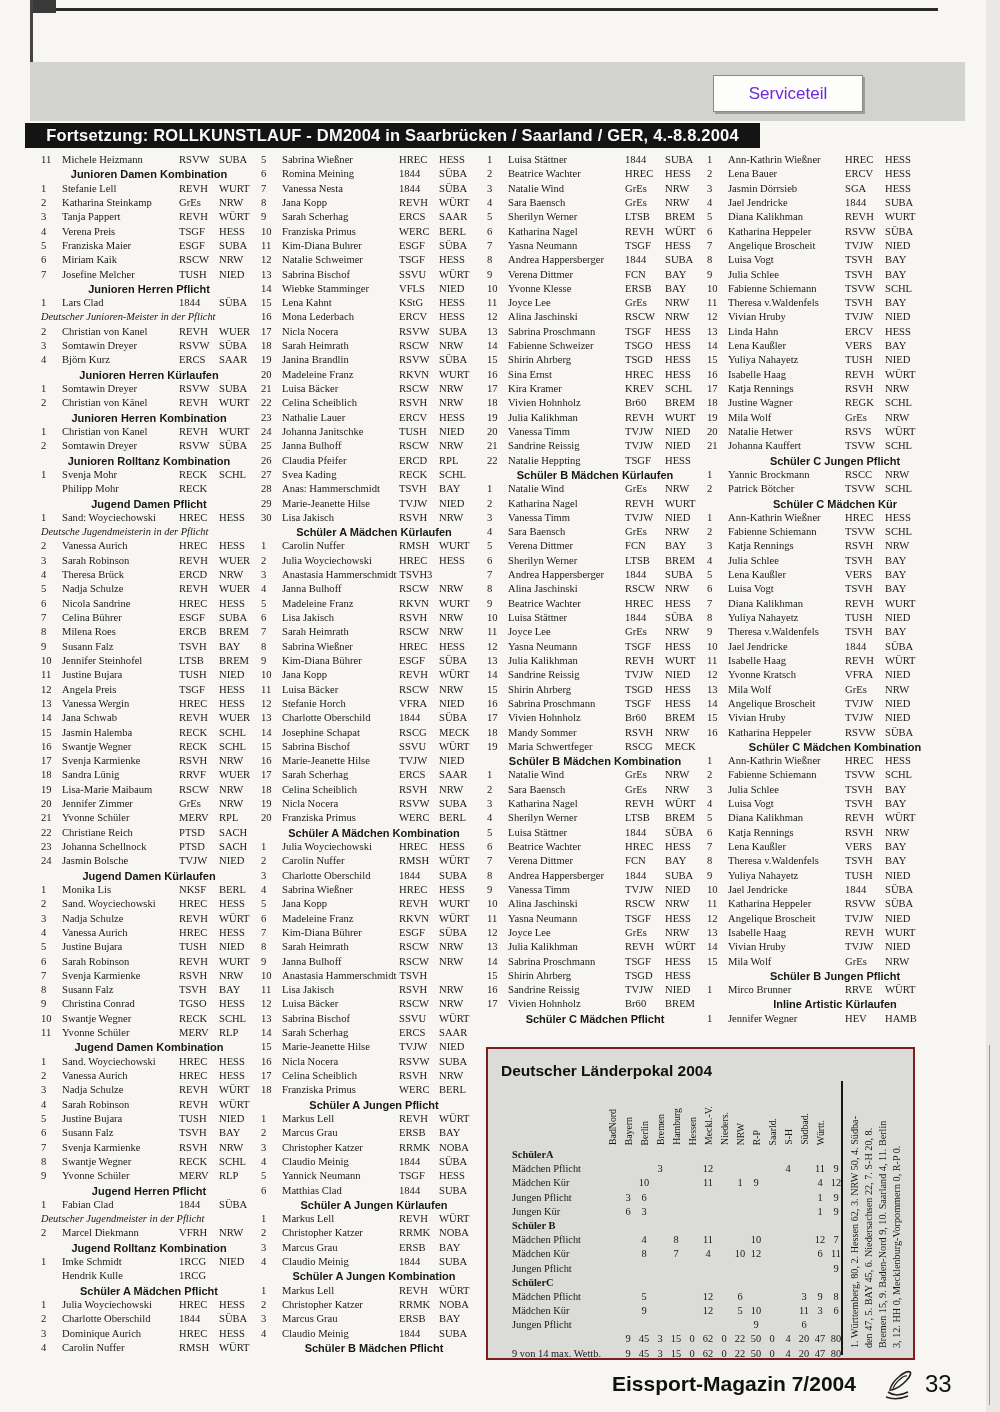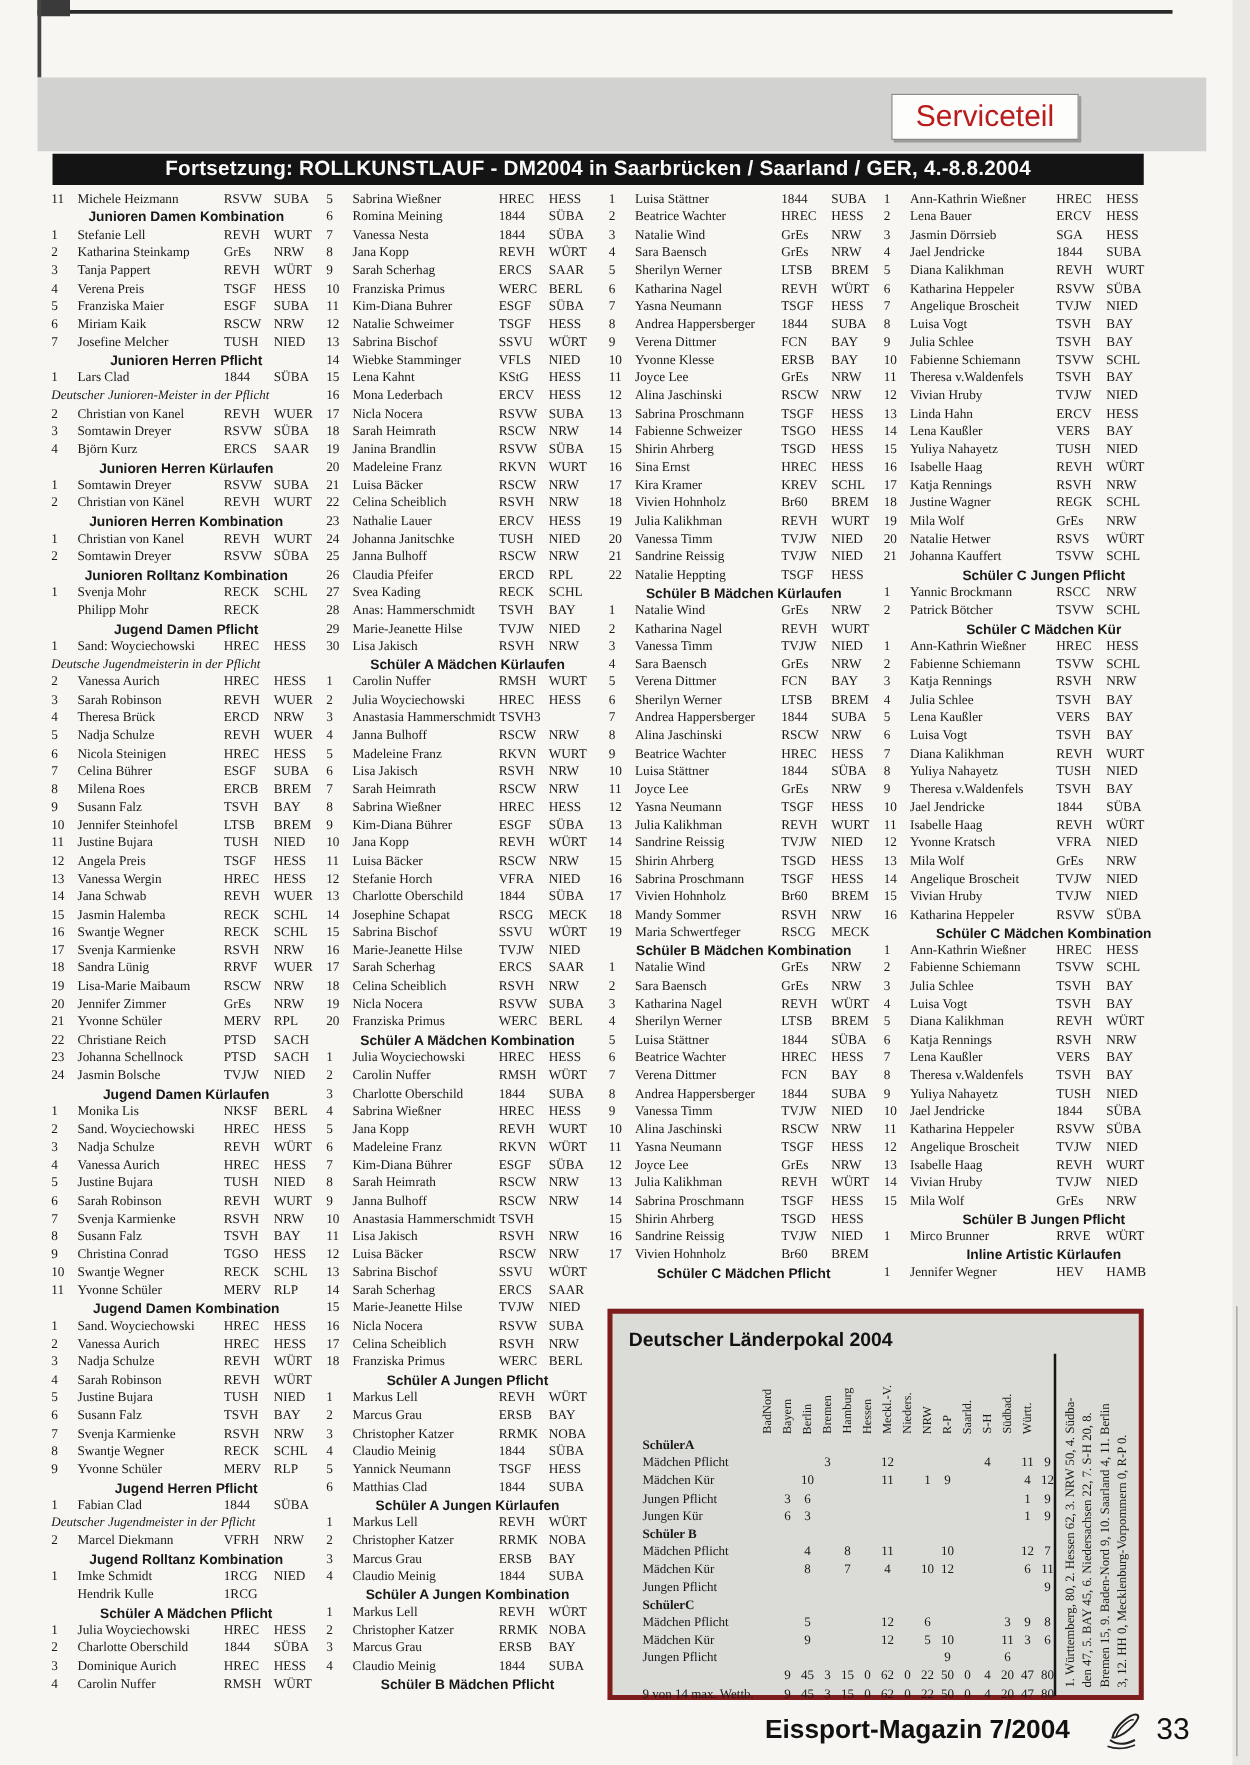--- a/index.html
+++ b/index.html
@@ -11,40 +11,40 @@
   .scan-leftline{position:absolute;left:30px;top:0;width:3px;height:62px;background:#444;}
   .scan-rightstrip{position:absolute;right:0;top:0;width:14px;height:100%;background:#e9e8e5;}
   .scan-rightline{position:absolute;left:989px;top:1045px;width:1px;height:360px;background:#9a9a98;}
 
   
   .header-band{position:absolute;left:30px;top:62px;width:935px;height:59px;background:#d2d2d0;}
   .page-title{position:absolute;left:205px;top:12px;font-family:"Liberation Sans",sans-serif;
               font-size:28px;letter-spacing:.5px;color:#141414;}
   .service-box{position:absolute;left:683px;top:13px;width:148px;height:35px;background:#fdfdfc;
                border:1px solid #8a8a88;box-shadow:2px 2px 0 #9c9c9a;display:flex;align-items:center;
-               justify-content:center;font-family:"Liberation Sans",sans-serif;font-size:24px;color:#b91c1c;}
-  .black-bar{position:absolute;left:42px;top:123px;width:873px;height:25px;background:#141414;
+               justify-content:center;font-family:"Liberation Sans",sans-serif;font-size:17px;color:#6d28d9;}
+  .black-bar{position:absolute;left:25px;top:123px;width:735px;height:25px;background:#141414;
              color:#fbfbfb;font-family:"Liberation Sans",sans-serif;font-weight:bold;font-size:16.5px;
              display:flex;align-items:center;justify-content:center;letter-spacing:.2px;}
 
   
   .rcol{position:absolute;top:153px;font-size:10.6px;}
   .rcol .line{height:14.32px;line-height:14.32px;white-space:nowrap;}
   .rrow{display:flex;}
   .rk{flex:0 0 21px;}
   .nm{flex:0 0 auto;min-width:114px;padding-right:3px;}
   .cl{flex:0 0 auto;min-width:40px;}
   .rg{flex:0 0 auto;}
   .sec-h{font-family:"Liberation Sans",sans-serif;font-weight:bold;font-size:11px;text-align:center;}
   .note{font-style:italic;font-size:10.4px;}
   #c0{left:41px;width:216px;} #c1{left:261px;width:226px;} #c2{left:487px;width:216px;} #c3{left:707px;width:256px;}
 
   
   .pokal-box{position:absolute;left:486px;top:1047px;width:429px;height:313px;background:#dbdbd8;
-             border:4px solid #7f1d1d;box-sizing:border-box;}
+             border:2px solid #7f1d1d;box-sizing:border-box;}
   .pokal-title{position:absolute;left:13px;top:13px;font-family:"Liberation Sans",sans-serif;
                font-weight:bold;font-size:15.5px;color:#111;}
   .pokal-head{position:absolute;left:8px;top:34px;display:grid;grid-template-columns:108px repeat(14,16px);
               align-items:end;height:62px;}
   .pokal-head span{writing-mode:vertical-rl;transform:rotate(180deg);font-size:9.8px;justify-self:center;}
   .pokal-rows{position:absolute;left:24px;top:99px;}
   .pokal-row{display:grid;grid-template-columns:108px repeat(14,16px);height:14.2px;line-height:14.2px;
              font-size:10.4px;}
   .pokal-row .lbl{white-space:nowrap;}
   .pokal-row.grp .lbl{font-weight:bold;}
@@ -219,21 +219,21 @@
         <span class="rg">NRW</span>
       </div>
       <div class="line rrow">
         <span class="rk">5</span>
         <span class="nm">Nadja Schulze</span>
         <span class="cl">REVH</span>
         <span class="rg">WUER</span>
       </div>
       <div class="line rrow">
         <span class="rk">6</span>
-        <span class="nm">Nicola Steinigen</span>
+        <span class="nm">Nicola Sandrine</span>
         <span class="cl">HREC</span>
         <span class="rg">HESS</span>
       </div>
       <div class="line rrow">
         <span class="rk">7</span>
         <span class="nm">Celina Bührer</span>
         <span class="cl">ESGF</span>
         <span class="rg">SUBA</span>
       </div>
       <div class="line rrow">

